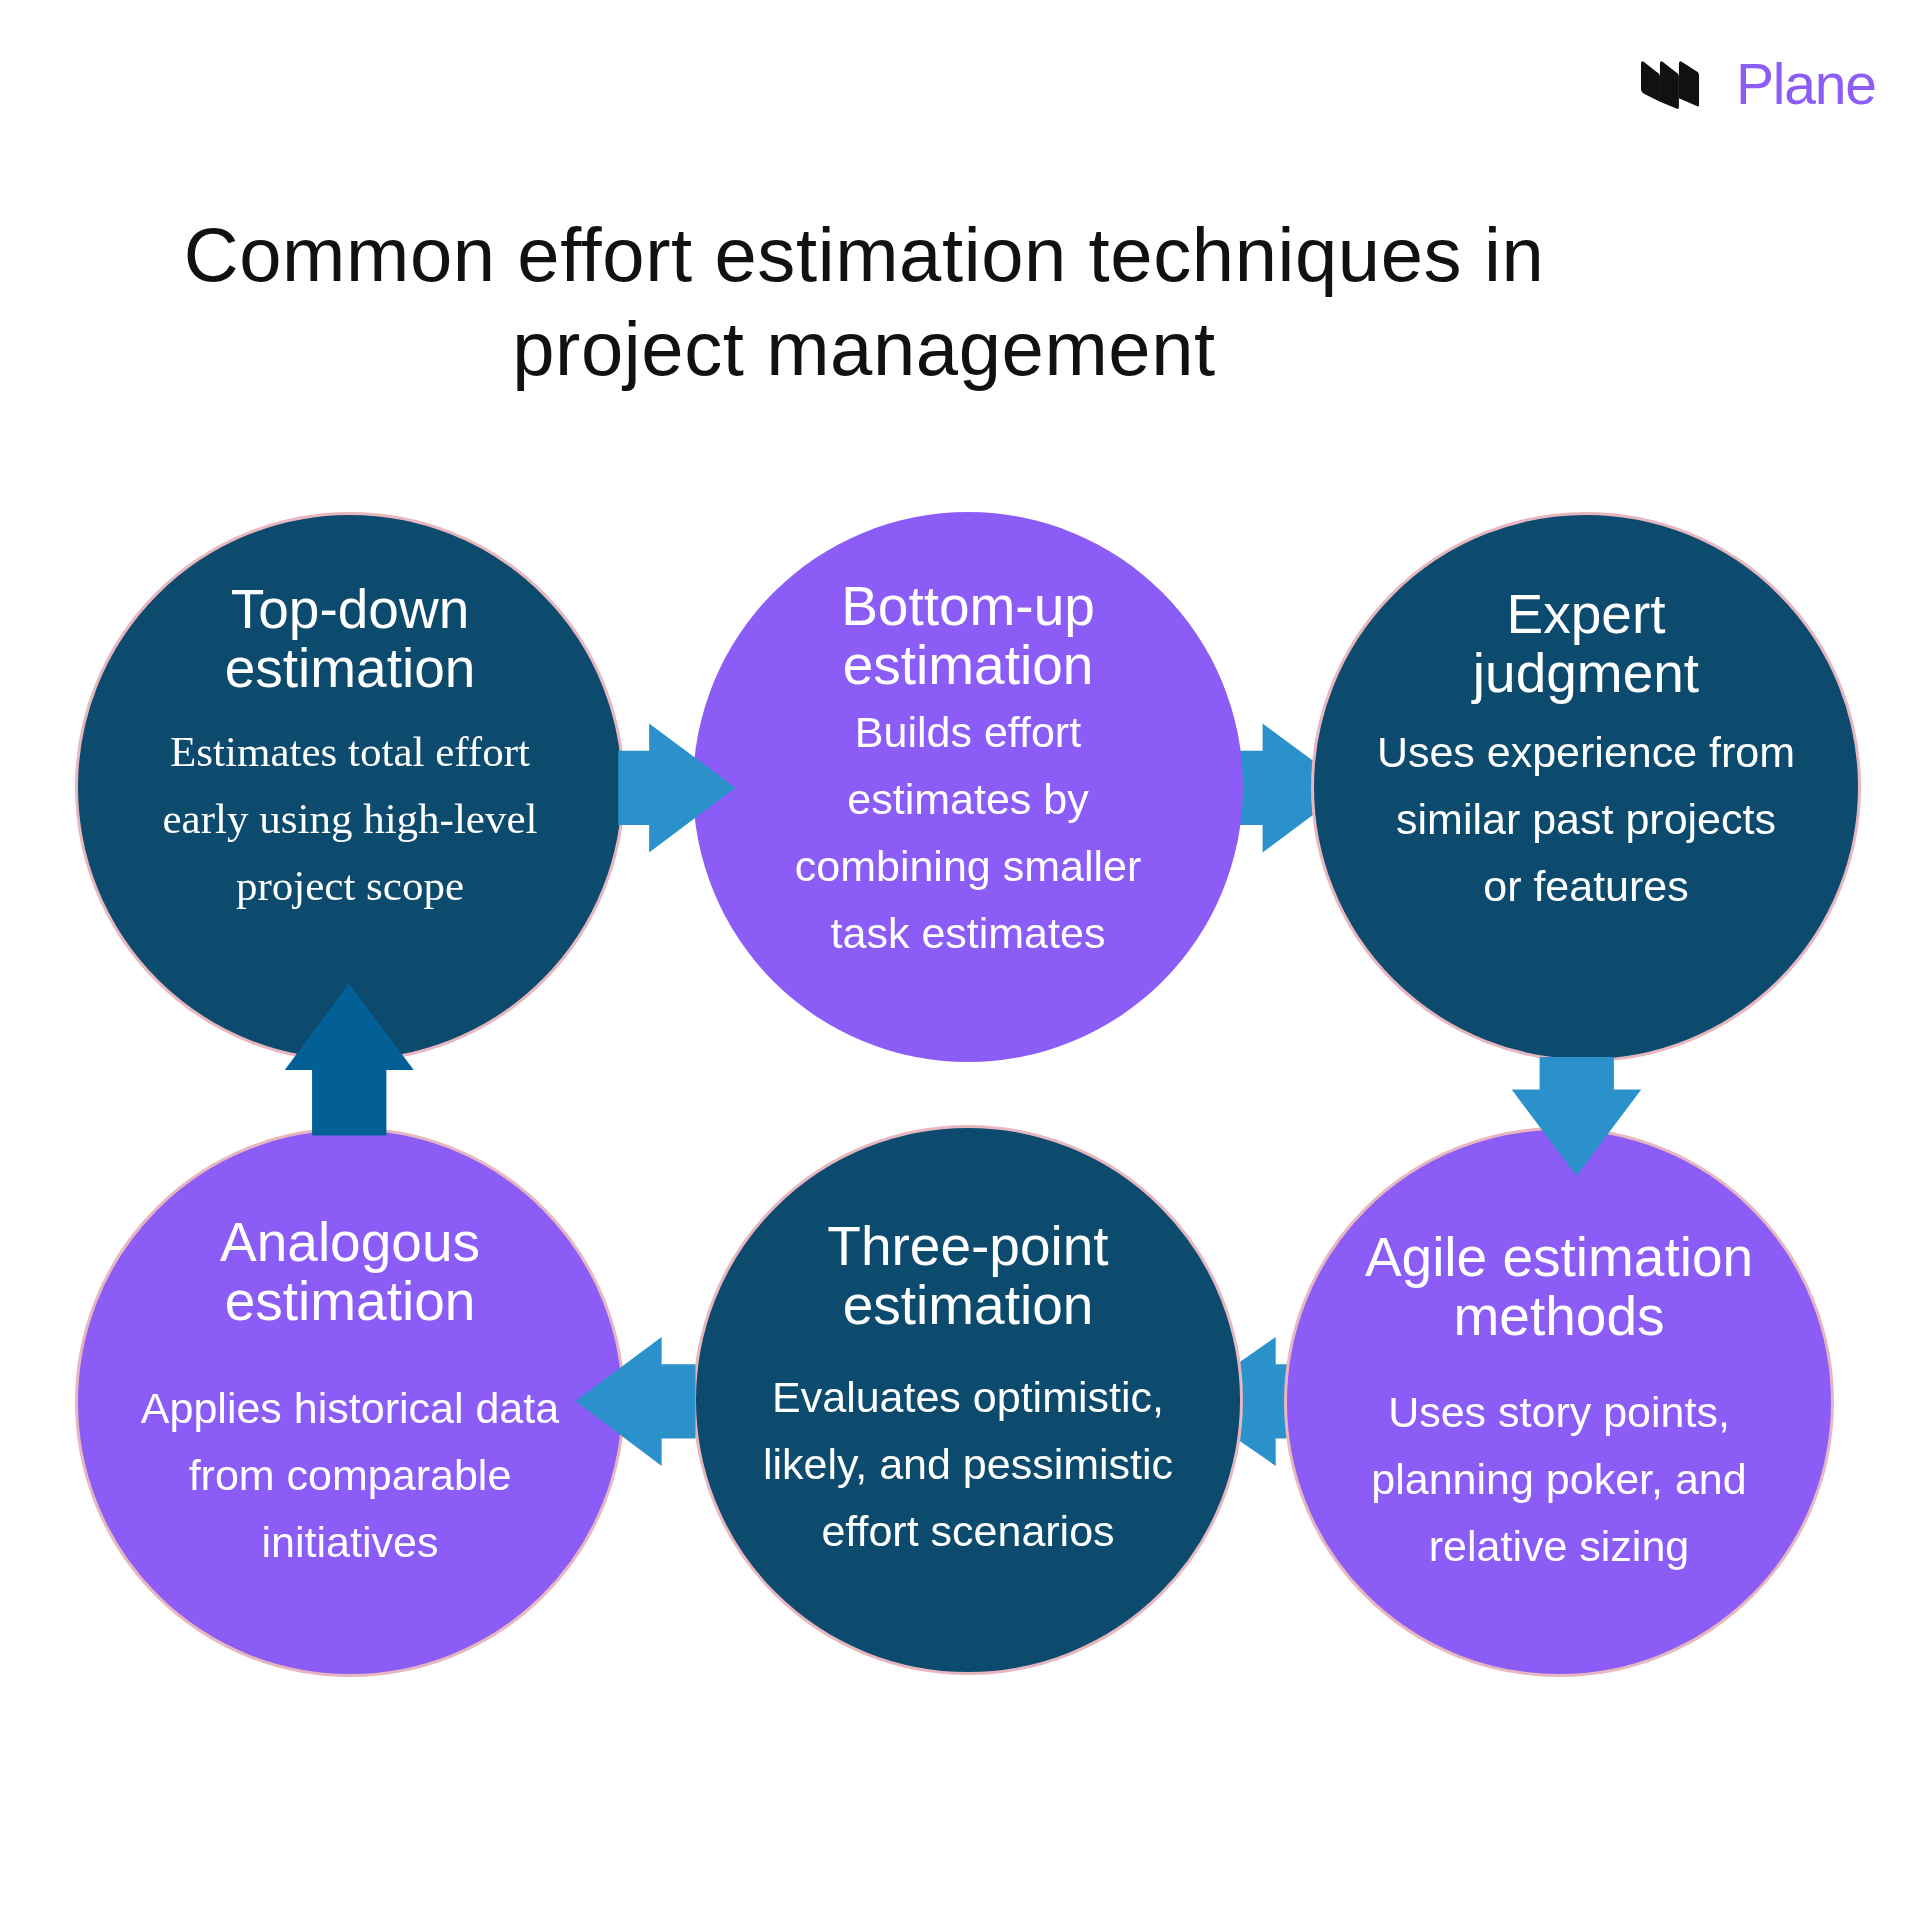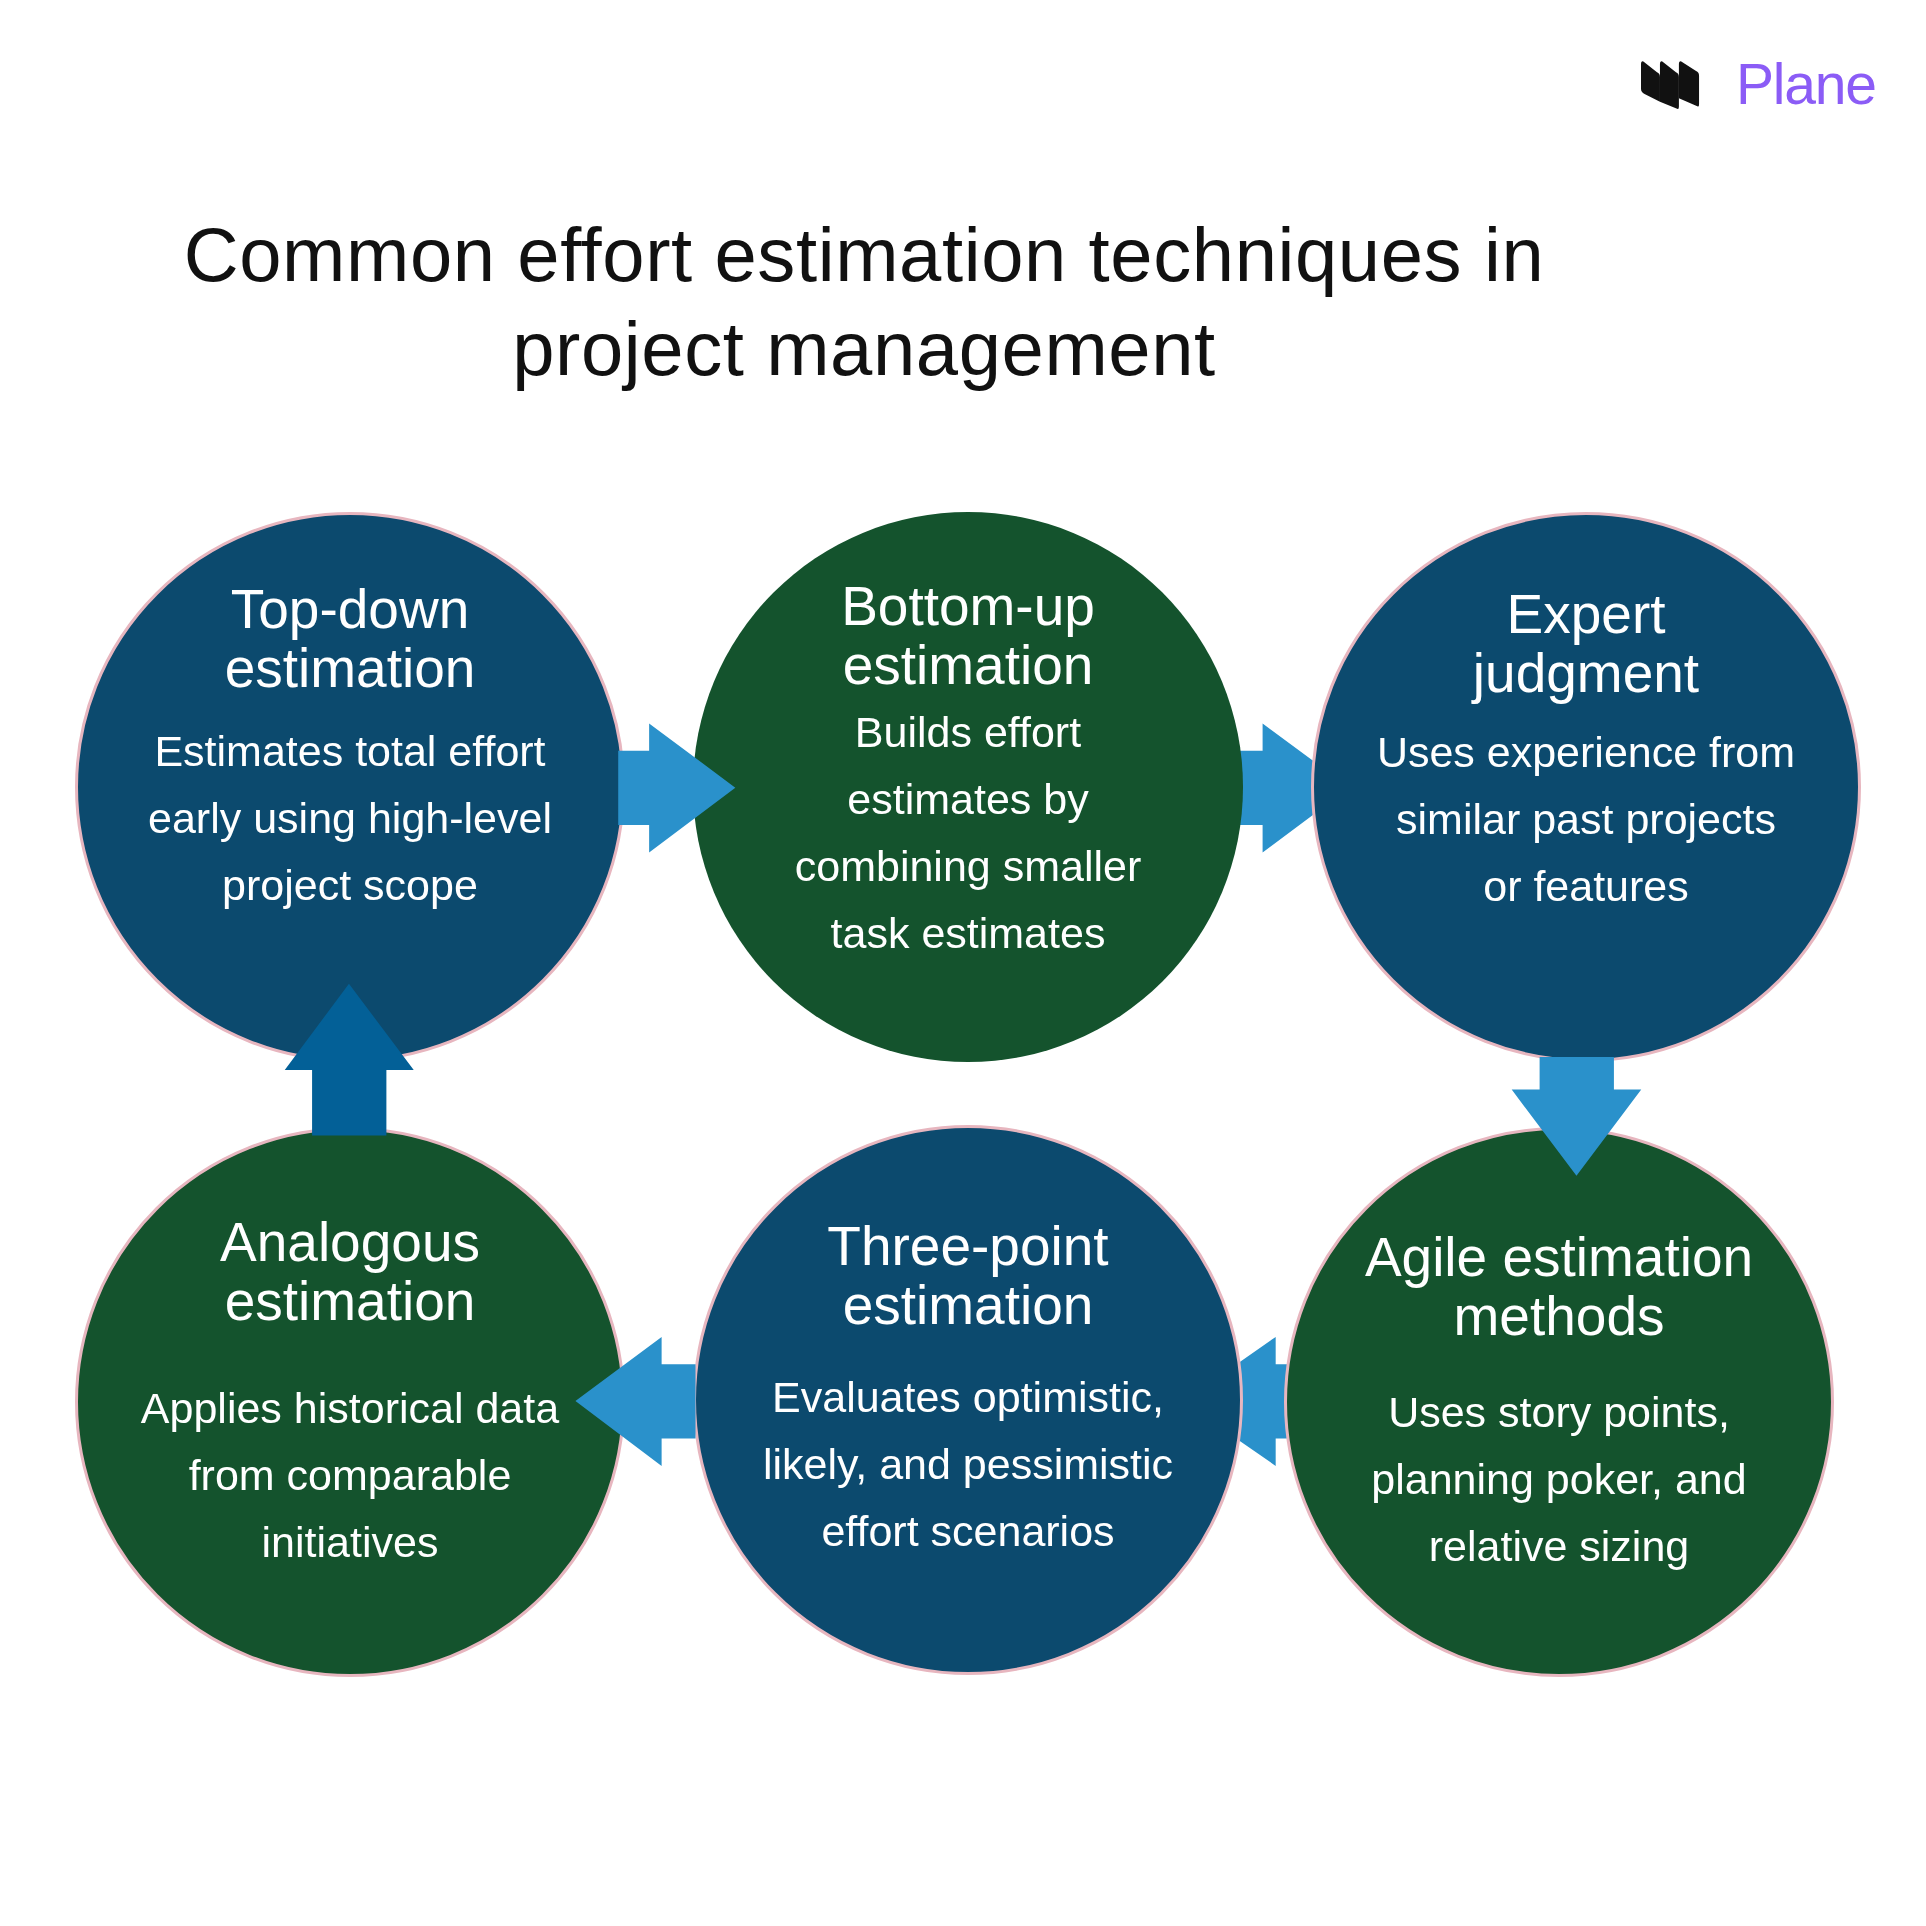--- a/index.html
+++ b/index.html
@@ -13,21 +13,21 @@
   .title span { display: block; }
   .diagram { position: absolute; left: 0; top: 0; width: 1926px; height: 1926px; }
   .node { position: absolute; width: 550px; height: 550px; border-radius: 50%;
           box-sizing: border-box; color: #ffffff; text-align: center; }
   .node-inner { position: absolute; left: 36px; right: 36px; }
   .node-title { font-size: 55px; line-height: 59px; font-weight: 400; }
   .node-title span { display: block; }
   .node-desc { font-size: 43px; line-height: 67px; font-weight: 300; }
   .node-desc span { display: block; white-space: nowrap; }
   .light { background: #0c4a6e; }
-  .dark { background: #14532d; }
+  .dark { background: #8b5cf6; }
   .ring { border: 3.6px solid #E7B6BF; }
 </style>
 </head>
 <body>
 
 <div class="logo">
   <svg viewBox="0 0 130 84">
     <path d="M4 4 Q0 2 0 8 L0 50 Q0 56 6 59 L32 72 L32 30 Q32 24 27 22 Z" fill="#111"></path>
     <path d="M36 4 Q32 2 32 8 L32 72 L62 84 Q64 85 64 80 L64 66 L64 30 Q64 24 59 22 Z" fill="#111"></path>
     <path d="M68 4 Q64 2 64 8 L64 66 L96 80 Q98 81 98 76 L98 28 Q98 22 93 20 Z" fill="#111"></path>
@@ -50,21 +50,21 @@
   <svg style="position:absolute;left:0;top:0;" width="1926" height="1926" viewBox="0 0 3240 3240">
     <polygon points="2273,2295 2146,2295 2146,2249 1990,2358 2146,2466 2146,2420 2273,2420" fill="#2A91CB"></polygon>
   </svg>
 
   <div class="node light ring" style="left:75px;top:512px;">
     <div class="node-inner" style="top:65px;">
       <div class="node-title">
         <span>Top-down</span>
         <span>estimation</span>
       </div>
-      <div class="node-desc" style="margin-top:20px;">
+      <div class="node-desc" style="margin-top:20px;font-family:Liberation Serif, serif;">
         <span>Estimates total effort</span>
         <span>early using high-level</span>
         <span>project scope</span>
       </div>
     </div>
   </div>
 
   <div class="node dark" style="left:693px;top:512px;">
     <div class="node-inner" style="top:65px;">
       <div class="node-title">

